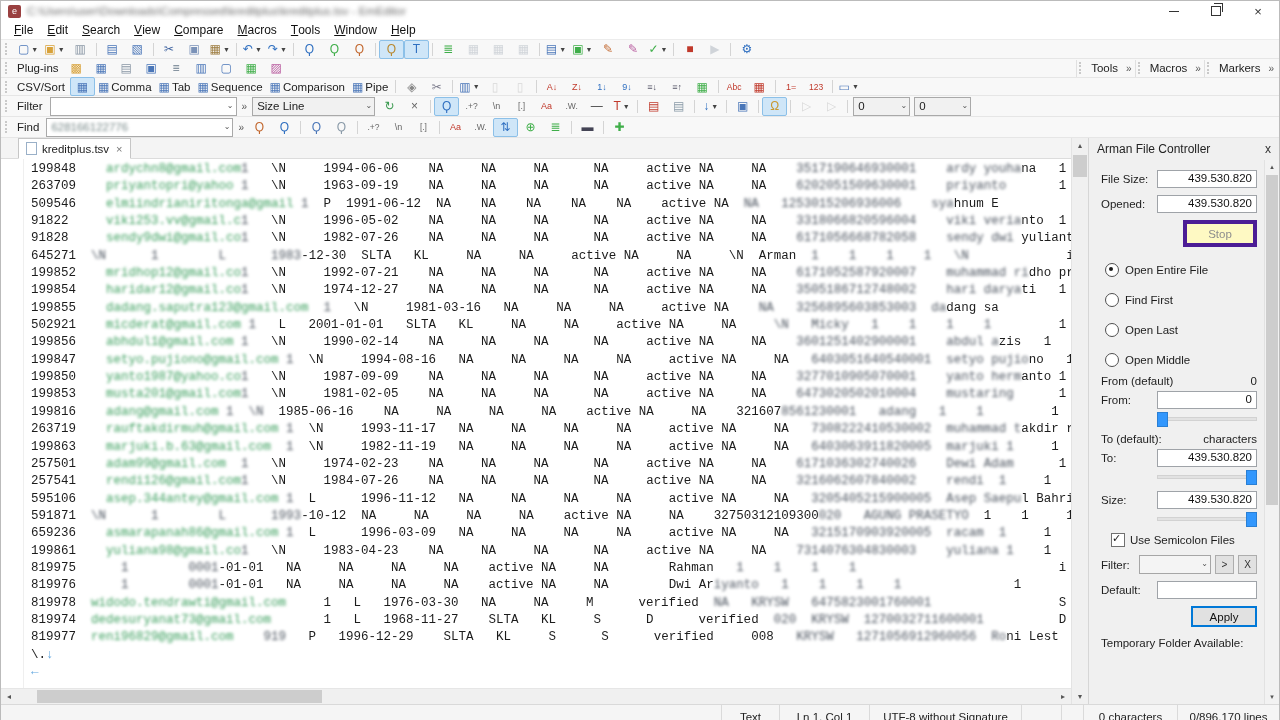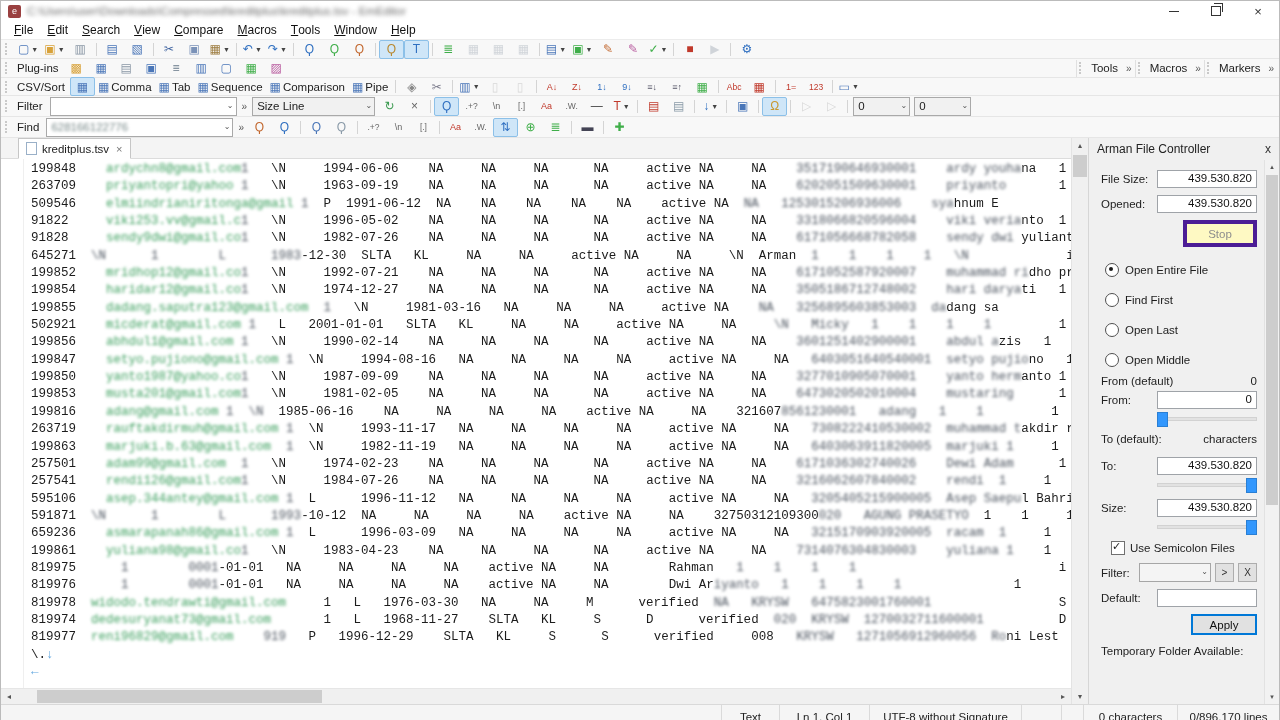--- a/index.html
+++ b/index.html
@@ -596,21 +596,21 @@
         </div>
         <div class="prow">
           <span class="plabel">From:</span>
           <span class="pinput">0</span>
         </div>
         <div class="srow">
           <div class="strack2"></div>
           <div class="sth l"></div>
         </div>
 
-        <div class="prow" style="margin-bottom:12px">
+        <div class="prow" style="margin-bottom:4px">
           <span class="plabel">To (default):</span>
           <span style="margin-left:auto">characters</span>
         </div>
         <div class="prow">
           <span class="plabel">To:</span>
           <span class="pinput">439.530.820</span>
         </div>
         <div class="srow">
           <div class="strack2"></div>
           <div class="sth r"></div>

